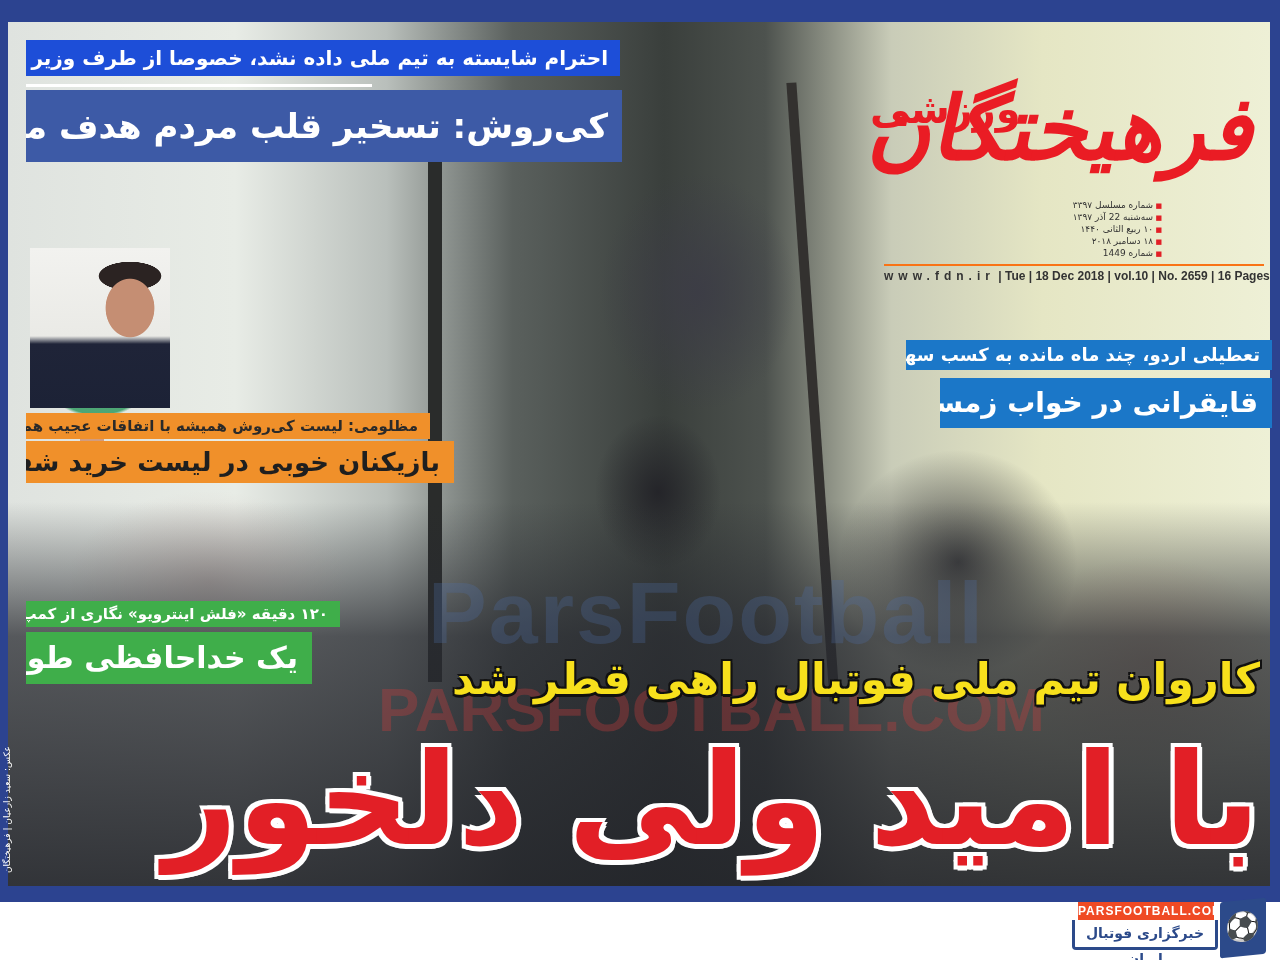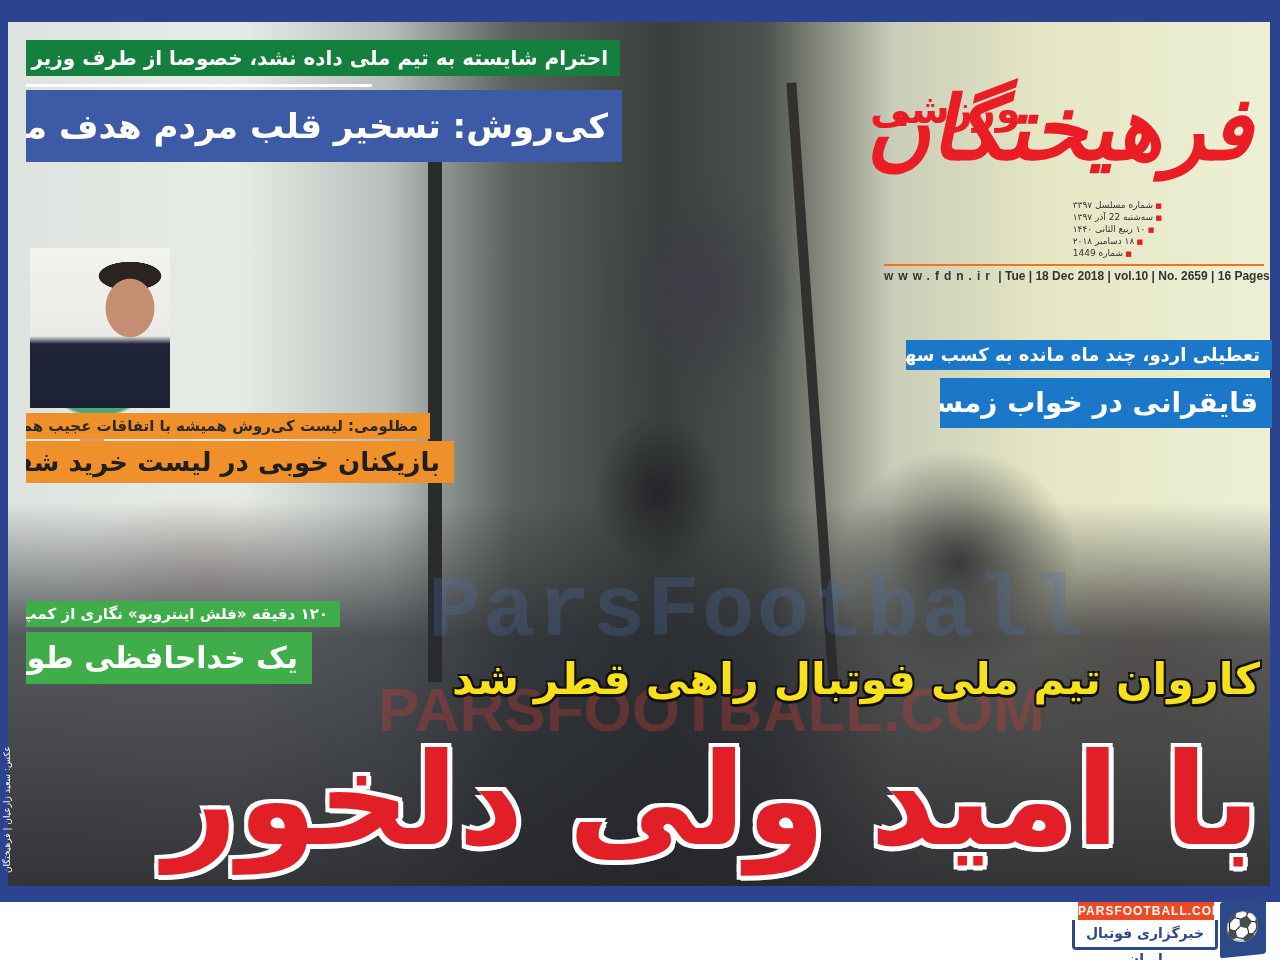--- a/index.html
+++ b/index.html
@@ -25,21 +25,21 @@
       position: absolute; left: 0; top: 480px; width: 100%; height: 384px;
       background: linear-gradient(180deg, rgba(40,42,48,0) 0%, rgba(40,42,48,0.75) 35%, rgba(35,37,42,0.92) 100%);
     }
     .photo .bus-stripe {
       position: absolute; left: 10px; top: 230px; width: 200px; height: 200px;
       background: radial-gradient(circle at 40% 50%, rgba(40,150,90,0.8) 0 40%, rgba(40,150,90,0) 42%);
     }
     .photo .door-left { position: absolute; left: 420px; top: 100px; width: 14px; height: 560px; background: #2a2c2b; }
     .photo .door-right { position: absolute; left: 800px; top: 60px; width: 10px; height: 620px; background: #33312f; transform: rotate(-4deg); }
     .photo .wm-text {
-      position: absolute; left: 420px; top: 540px; font-family: Liberation Mono, monospace;
+      position: absolute; left: 420px; top: 540px; font-family: Liberation Sans, sans-serif;
       font-weight: bold; font-size: 88px; color: rgba(80,110,170,0.28); letter-spacing: 2px;
     }
     .photo .wm-text2 {
       position: absolute; left: 370px; top: 652px; font-family: "Liberation Sans", sans-serif;
       font-weight: bold; font-size: 62px; color: rgba(200,60,60,0.35);
     }
 
     .inset-photo {
       position: absolute; left: 30px; top: 248px; width: 140px; height: 160px;
       background:
@@ -50,21 +50,21 @@
     .inset-hand {
       position: absolute; left: 50px; top: 170px; width: 24px; height: 40px; border-radius: 10px 10px 6px 6px;
       background: #d19c7e;
     }
 
     
     .hbox { position: absolute; direction: rtl; font-weight: bold; white-space: nowrap; overflow: hidden; }
     .hb-sub { color: #ffffff; font-size: 20px; line-height: 36px; padding: 0 12px; text-align: right; }
     .hb-main { color: #ffffff; font-size: 34px; line-height: 64px; padding: 0 14px; text-align: right; }
 
-    .blue-sub { left: 26px; top: 40px; width: 594px; height: 36px; background: #15803d; }
+    .blue-sub { left: 26px; top: 40px; width: 594px; height: 36px; background: #1d4ed8; }
     .blue-main { left: 26px; top: 90px; width: 596px; height: 72px; background: #3d5aa6; line-height: 72px; }
     .blue-div { position: absolute; left: 26px; top: 84px; width: 346px; height: 3px; background: #ffffff; }
 
     .cyan-sub { left: 906px; top: 340px; width: 366px; height: 30px; background: #1b77c8; font-size: 18px; line-height: 30px; }
     .cyan-main { left: 940px; top: 378px; width: 332px; height: 50px; background: #1b77c8; font-size: 28px; line-height: 50px; }
 
     .orange-sub { left: 26px; top: 413px; width: 404px; height: 26px; background: #f0902a; color: #2a2a2a; font-size: 15px; line-height: 26px; }
     .orange-main { left: 26px; top: 441px; width: 428px; height: 42px; background: #f0902a; color: #1f1f1f; font-size: 26px; line-height: 42px; }
 
     .green-sub { left: 26px; top: 601px; width: 314px; height: 26px; background: #3fae4a; font-size: 15px; line-height: 26px; }
@@ -91,21 +91,21 @@
       position: absolute; right: 0; top: 6px; direction: rtl;
       font-family: "DejaVu Serif", serif; font-weight: bold; font-size: 88px; color: #ea1c24;
       transform: skewX(-12deg); white-space: nowrap; letter-spacing: -2px;
     }
     .logo-sub {
       position: absolute; left: 10px; top: 16px; direction: rtl;
       font-weight: bold; font-size: 40px; color: #ea1c24; white-space: nowrap;
     }
     .issue-list {
       position: absolute; right: 98px; top: 130px; direction: rtl; list-style: none;
-      font-size: 9px; color: #333; line-height: 11px; text-align: left;
+      font-size: 9px; color: #333; line-height: 11px; text-align: right;
     }
     .issue-list li::before { content: "■ "; color: #e21f26; font-size: 7px; }
     .dateline {
       position: absolute; left: 884px; top: 264px; width: 380px;
       border-top: 2px solid #f97316; padding-top: 3px;
       font-family: "Liberation Sans", sans-serif; font-weight: bold; font-size: 12px; color: #333;
       white-space: nowrap;
     }
     .dateline .site { letter-spacing: 5px; }
 

